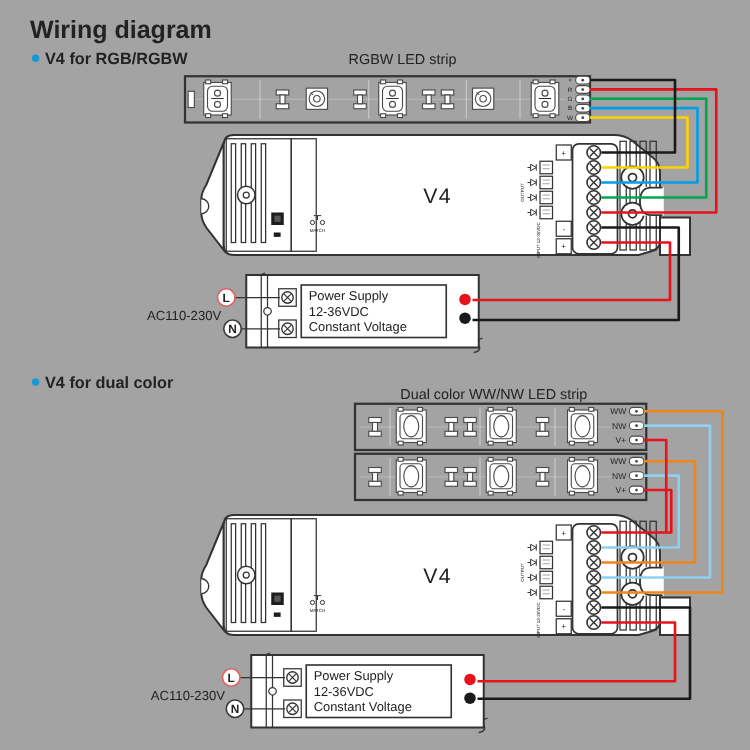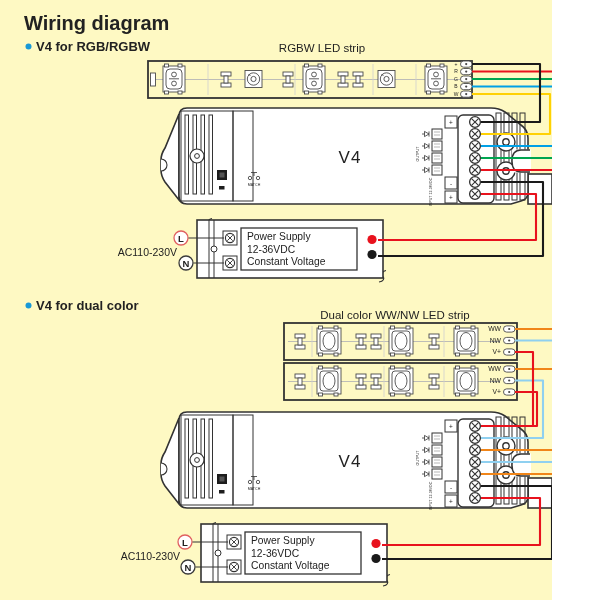--- a/index.html
+++ b/index.html
@@ -1,16 +1,16 @@
 <!DOCTYPE html>
 <html><head>
 <meta charset="utf-8">
 <style>
   html,body{margin:0;padding:0;background:#fff;}
-  .stage{position:relative;width:552px;height:600px;background:#fef9c3;overflow:hidden;}
+  .stage{position:relative;width:600px;height:600px;background:#a3a3a3;overflow:hidden;}
   svg{display:block;}
   text{font-family:"Liberation Sans",sans-serif;fill:#222;}
   .t-title{font-size:20px;font-weight:bold;}
   .t-head{font-size:13px;font-weight:bold;}
   .t-strip{font-size:11.5px;}
   .t-model{font-size:17px;letter-spacing:1px;}
   .t-psu{font-size:10.3px;}
   .t-ac{font-size:10.5px;}
   .t-ln{font-size:9.5px;font-weight:bold;}
   .t-pin{font-size:5px;}

